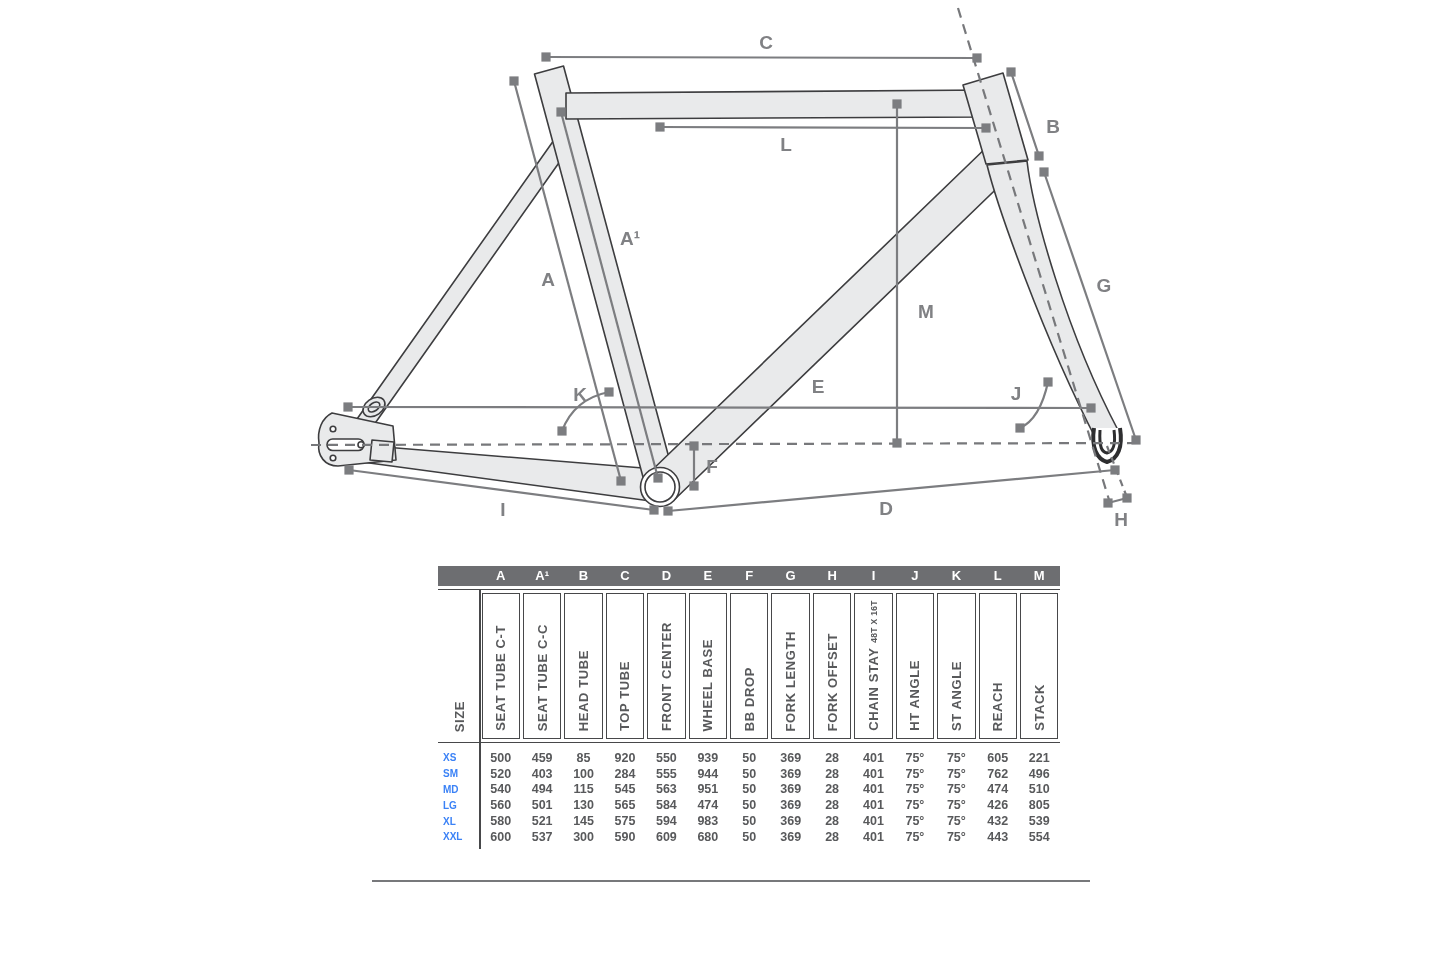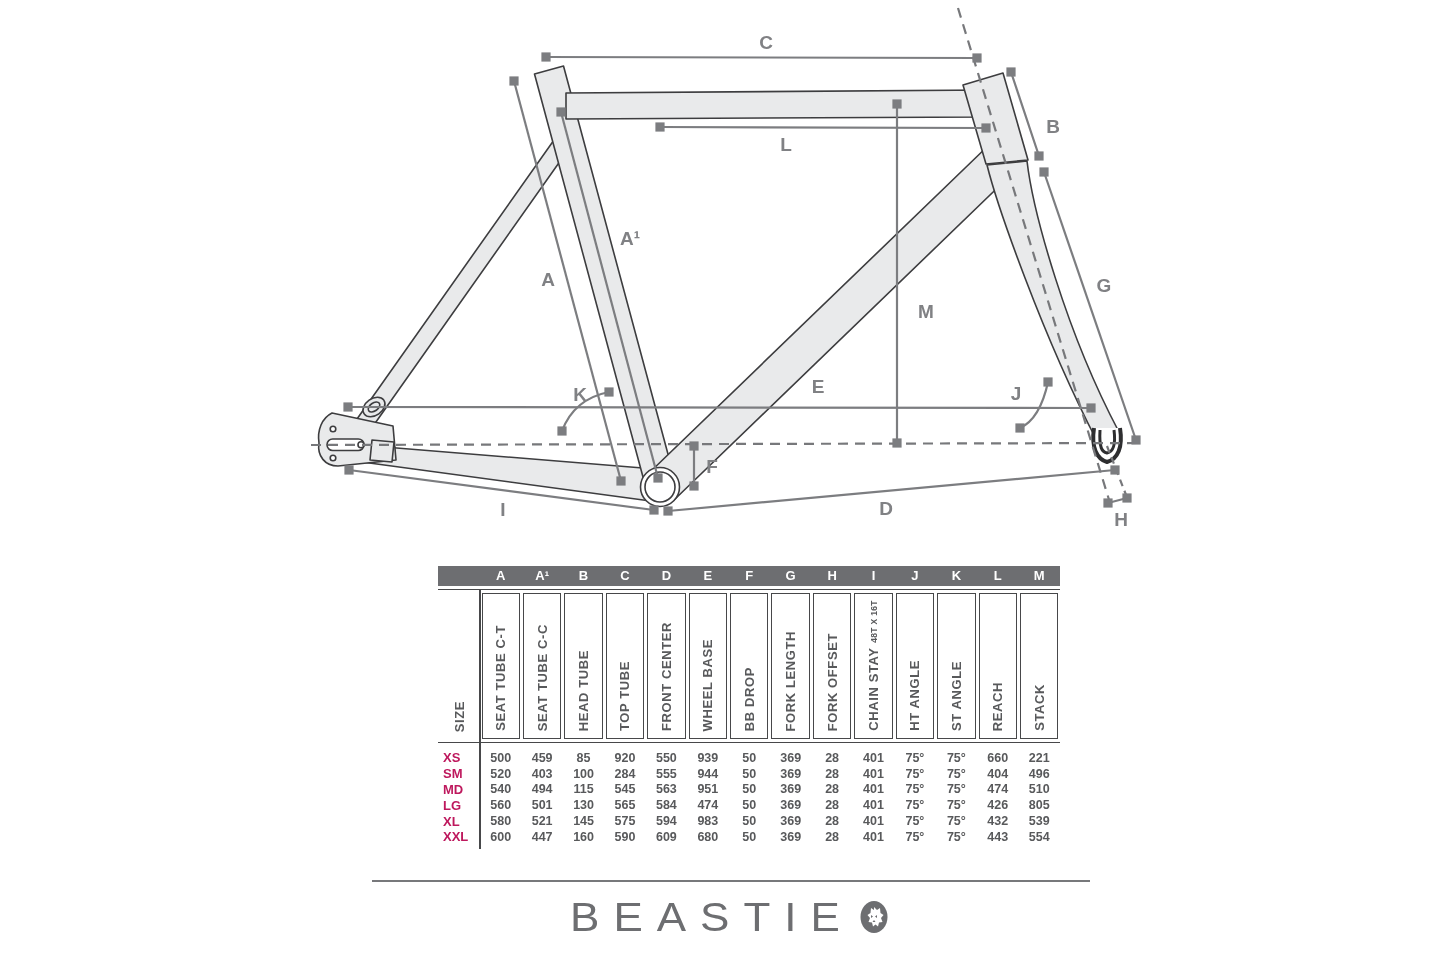--- a/index.html
+++ b/index.html
@@ -15,21 +15,21 @@
   .rule{height:0;border-top:1.6px solid #47484a;margin-top:3px;}
   .boxrow{display:flex;height:146px;margin-top:3px;}
   .sizecell-h{width:42px;display:flex;flex-direction:column;justify-content:flex-end;align-items:center;padding-bottom:7px;box-sizing:border-box;}
   .box{flex:1;margin:0 1.5px;border:1.6px solid #47484a;box-sizing:border-box;
        display:flex;flex-direction:column;justify-content:flex-end;align-items:center;padding-bottom:7px;}
   .vlabel{writing-mode:vertical-rl;transform:rotate(180deg);white-space:nowrap;
           font-weight:bold;font-size:13px;letter-spacing:.6px;color:#58595b;line-height:1;}
   .vlabel .sub{font-size:8.5px;letter-spacing:.3px;margin-inline-start:5px;}
   .rows{margin-top:7px;}
   .trow{display:flex;height:15.8px;align-items:center;}
-  .trow .sizecell{width:42px;font-weight:bold;font-size:13px;color:#be185d;padding-left:5px;box-sizing:border-box;}
+  .trow .sizecell{width:42px;font-weight:bold;font-size:10px;color:#3b82f6;padding-left:5px;box-sizing:border-box;}
   .trow .vcell{flex:1;text-align:center;font-weight:bold;font-size:12.5px;color:#58595b;}
   #size-divider{position:absolute;left:41px;top:23px;width:1.6px;height:260px;background:#47484a;}
   
   #footer{position:absolute;left:372px;top:880px;width:718px;}
   #footer .frule{height:0;border-top:2.5px solid #77787b;}
   .brandrow{display:flex;justify-content:center;align-items:center;margin-top:13px;}
   #brand-text{font-size:44px;font-weight:400;letter-spacing:14px;color:#6d6e71;line-height:1;
               transform:scaleY(.92);}
   #brand-logo{margin-left:2px;}
 </style>
@@ -231,38 +231,38 @@
         <div class="vcell">85</div>
         <div class="vcell">920</div>
         <div class="vcell">550</div>
         <div class="vcell">939</div>
         <div class="vcell">50</div>
         <div class="vcell">369</div>
         <div class="vcell">28</div>
         <div class="vcell">401</div>
         <div class="vcell">75°</div>
         <div class="vcell">75°</div>
-        <div class="vcell">660</div>
+        <div class="vcell">605</div>
         <div class="vcell">221</div>
       </div>
       <div class="trow">
         <div class="sizecell">SM</div>
         <div class="vcell">520</div>
         <div class="vcell">403</div>
         <div class="vcell">100</div>
         <div class="vcell">284</div>
         <div class="vcell">555</div>
         <div class="vcell">944</div>
         <div class="vcell">50</div>
         <div class="vcell">369</div>
         <div class="vcell">28</div>
         <div class="vcell">401</div>
         <div class="vcell">75°</div>
         <div class="vcell">75°</div>
-        <div class="vcell">404</div>
+        <div class="vcell">762</div>
         <div class="vcell">496</div>
       </div>
       <div class="trow">
         <div class="sizecell">MD</div>
         <div class="vcell">540</div>
         <div class="vcell">494</div>
         <div class="vcell">115</div>
         <div class="vcell">545</div>
         <div class="vcell">563</div>
         <div class="vcell">951</div>
@@ -305,41 +305,33 @@
         <div class="vcell">28</div>
         <div class="vcell">401</div>
         <div class="vcell">75°</div>
         <div class="vcell">75°</div>
         <div class="vcell">432</div>
         <div class="vcell">539</div>
       </div>
       <div class="trow">
         <div class="sizecell">XXL</div>
         <div class="vcell">600</div>
-        <div class="vcell">447</div>
-        <div class="vcell">160</div>
+        <div class="vcell">537</div>
+        <div class="vcell">300</div>
         <div class="vcell">590</div>
         <div class="vcell">609</div>
         <div class="vcell">680</div>
         <div class="vcell">50</div>
         <div class="vcell">369</div>
         <div class="vcell">28</div>
         <div class="vcell">401</div>
         <div class="vcell">75°</div>
         <div class="vcell">75°</div>
         <div class="vcell">443</div>
         <div class="vcell">554</div>
       </div>
     </div>
   <div id="size-divider"></div>
 </div>
 
 <div id="footer">
   <div class="frule"></div>
-  <div class="brandrow">
-    <div id="brand-text">BEASTIE</div>
-    <svg id="brand-logo" width="36" height="36" viewBox="0 0 36 36">
-      <ellipse cx="18" cy="18" rx="13.5" ry="16" fill="#6d6e71"></ellipse>
-      <path fill="#fff" d="M18 8 l3 3 3-2 .5 5 3 2-2.5 3 1.5 4-3.5.5-1 4-2.5-2-2.5 2-1-4-3.5-.5 1.5-4-2.5-3 3-2 .5-5 3 2 z"></path>
-      <path fill="#6d6e71" d="M15 16 l2 1.5 -2 1.5 z M21 16 l-2 1.5 2 1.5 z M18 21 l1.5 2 -3 0 z"></path>
-    </svg>
-  </div>
 </div>
 
 </body></html>

